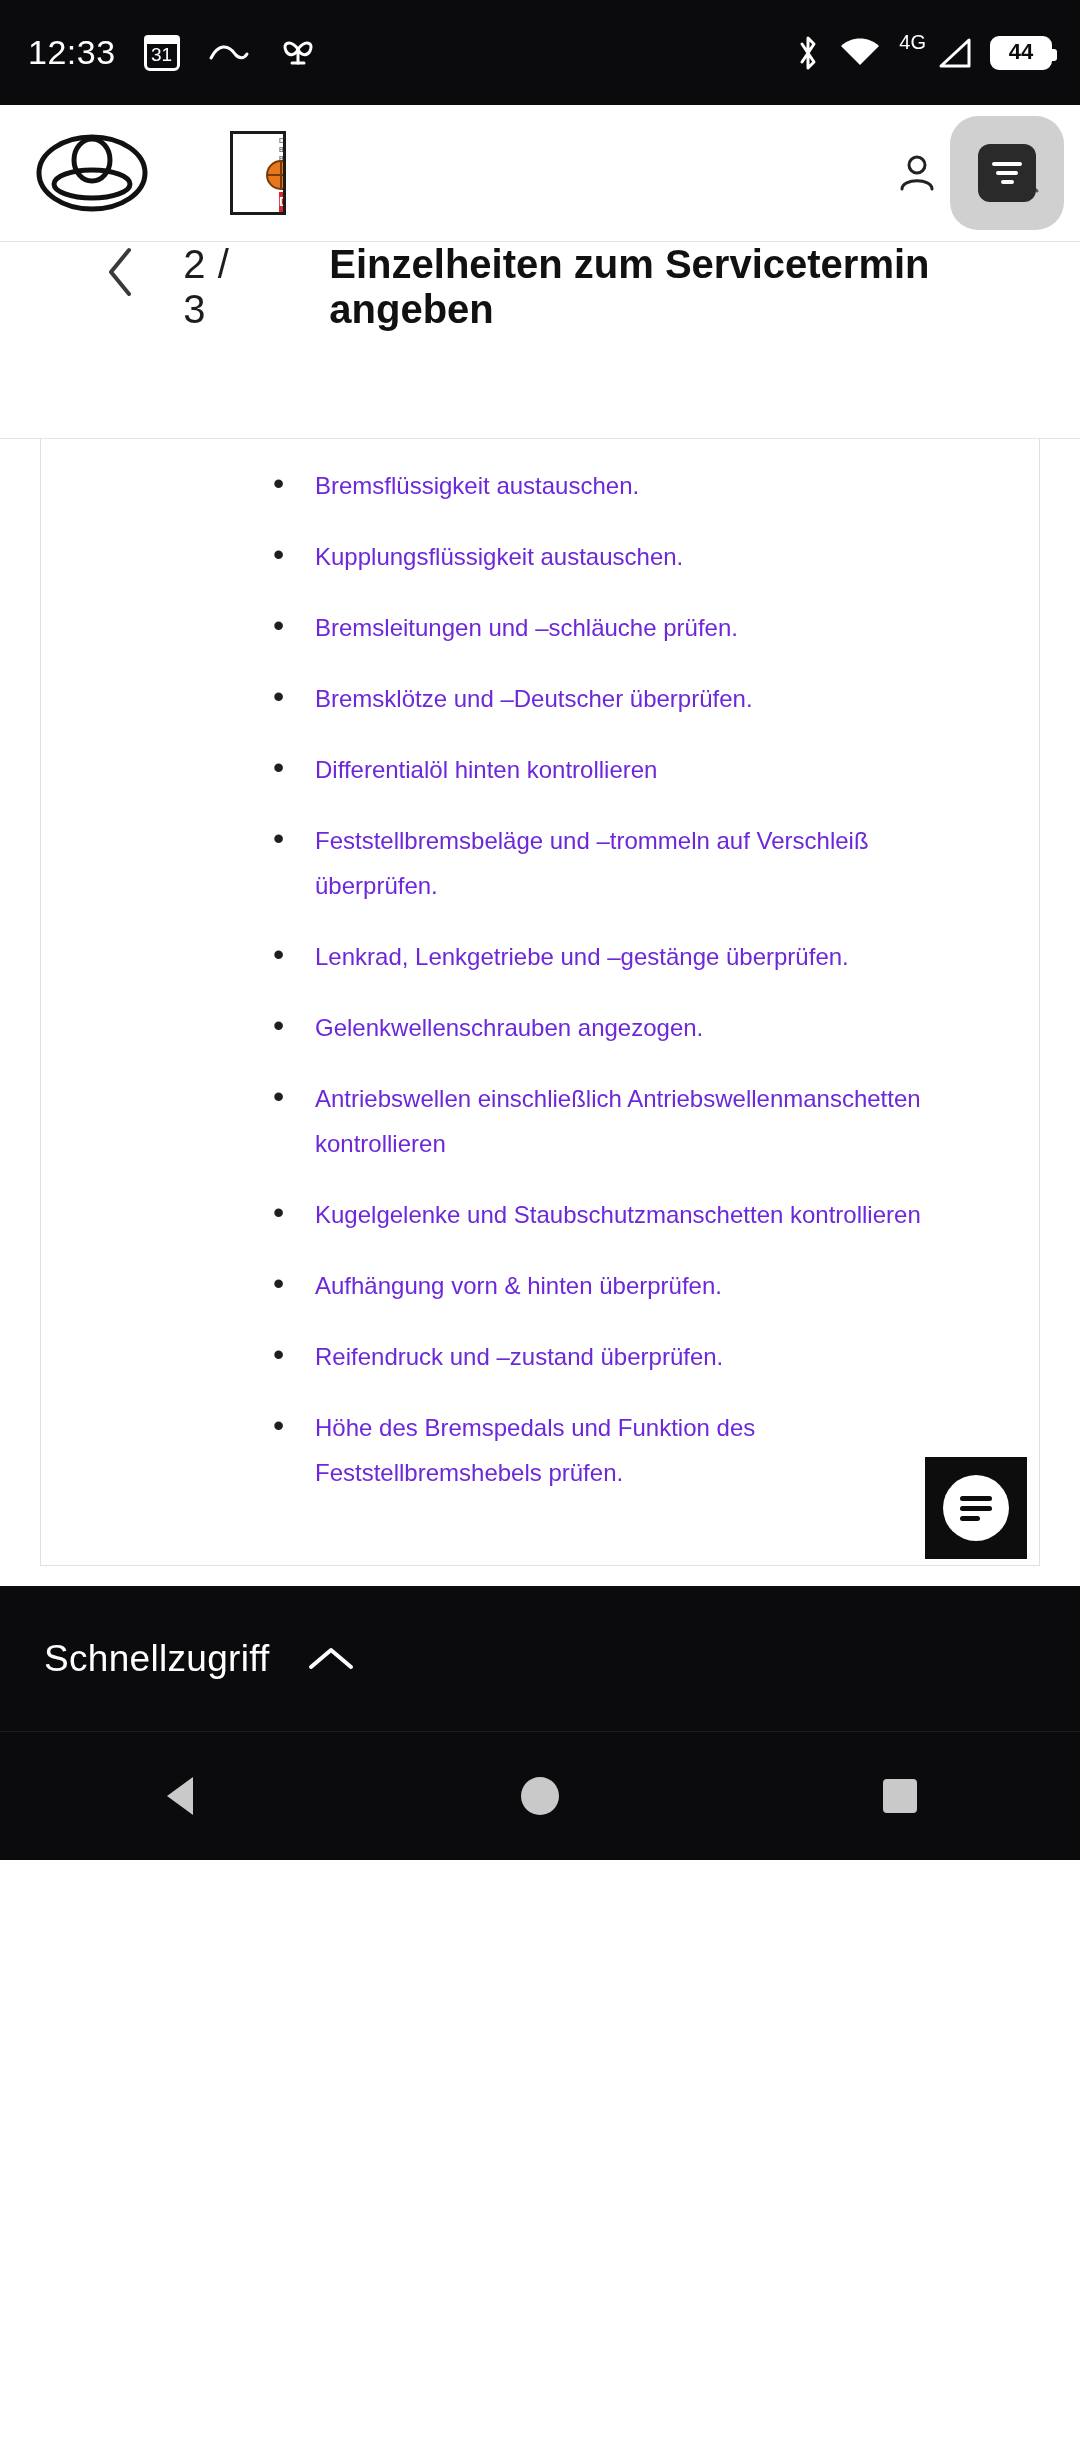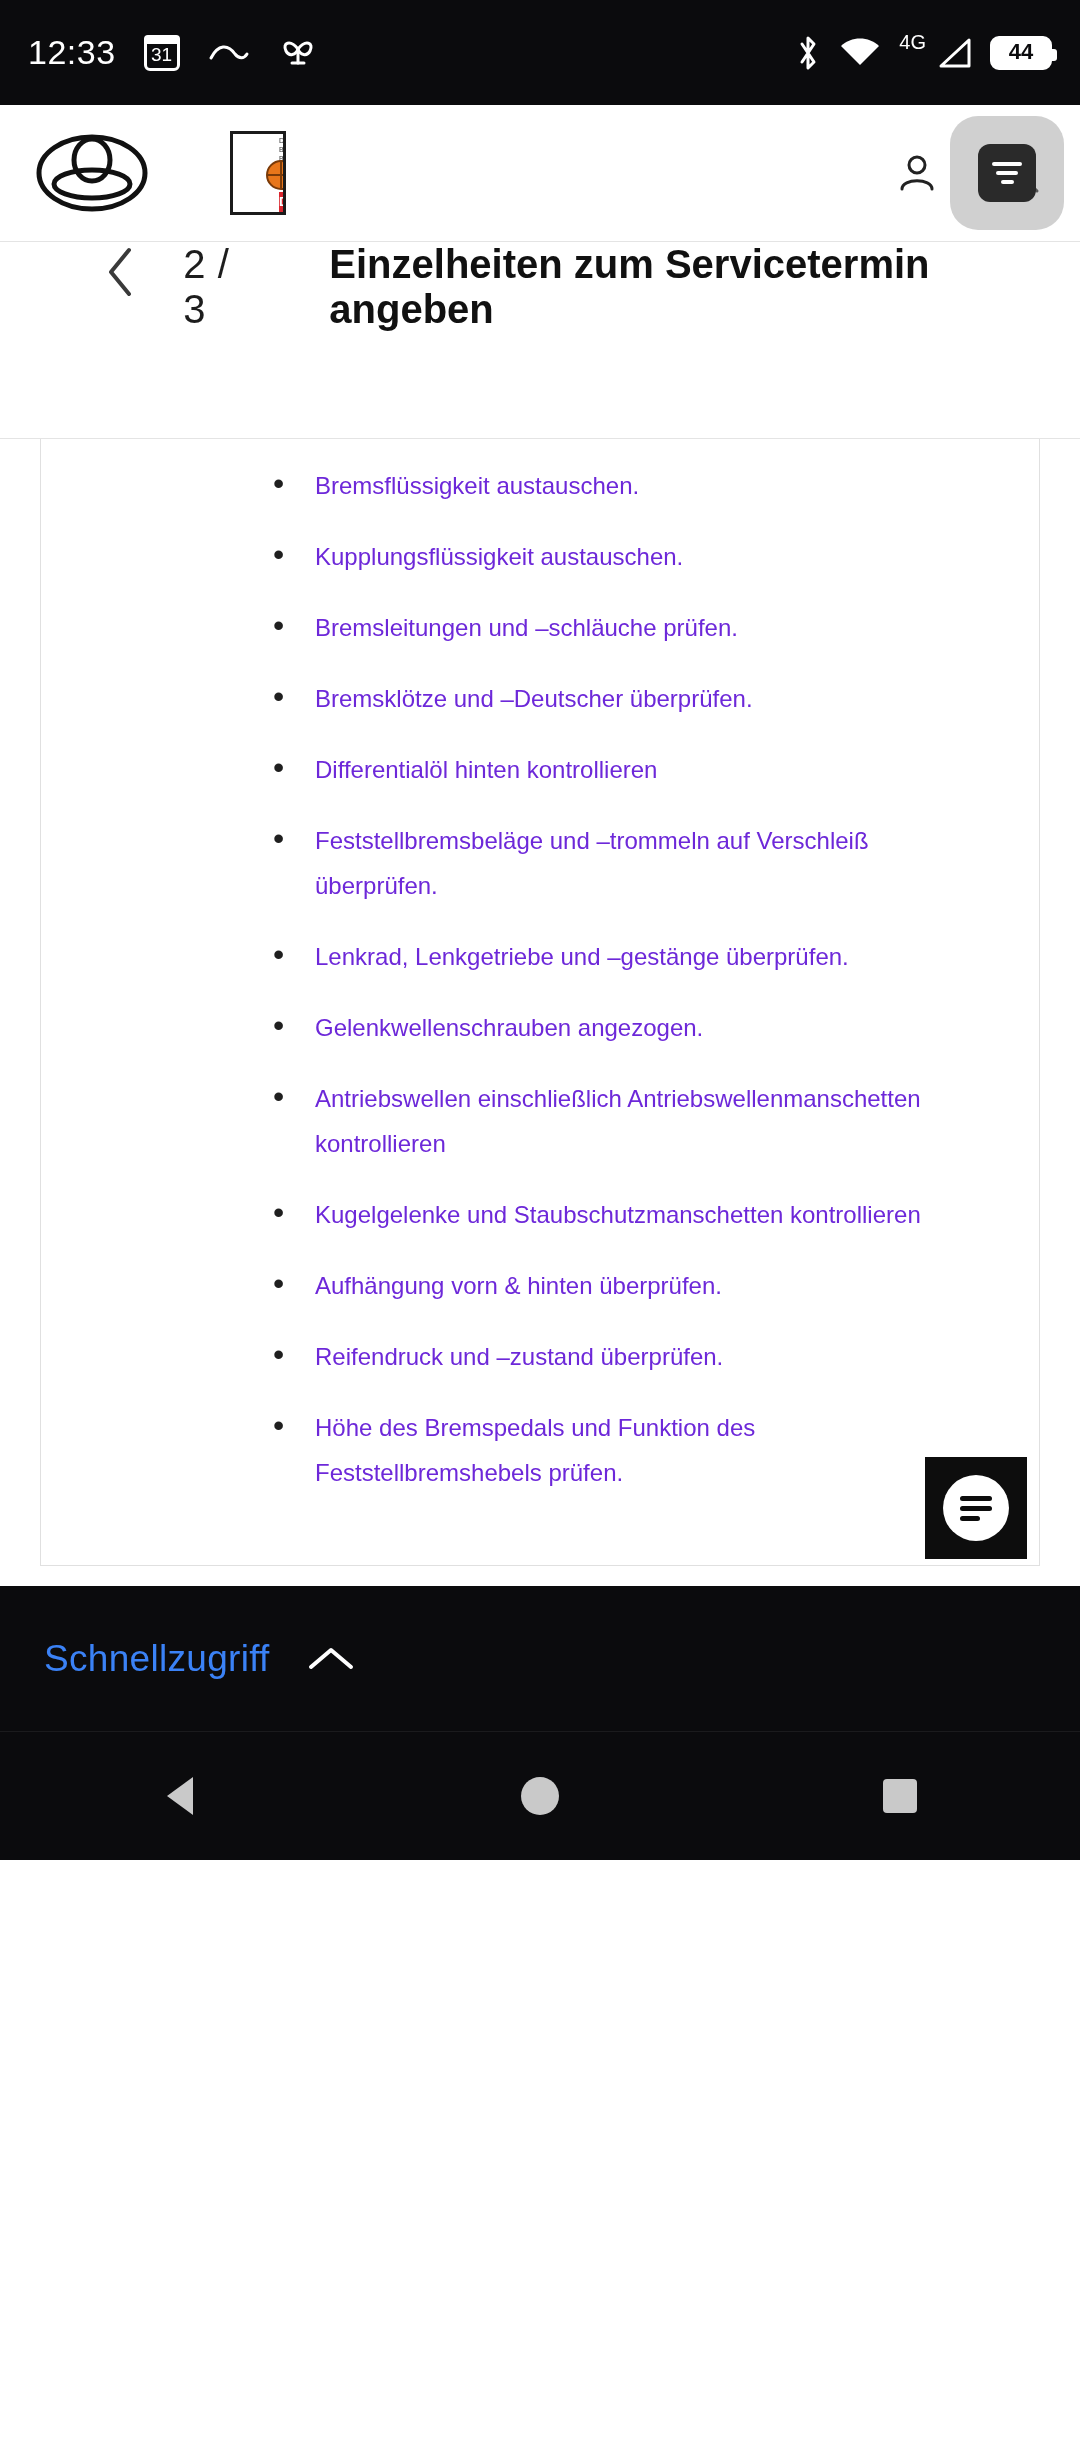--- a/index.html
+++ b/index.html
@@ -207,21 +207,21 @@
   .chat-lines span:nth-child(2) { width: 32px; }
   .chat-lines span:nth-child(3) { width: 20px; }
 
   
   .quick-bar {
     height: 145px;
     background: #0b0b0d;
     display: flex;
     align-items: center;
     padding: 0 44px;
-    color: #3b82f6;
+    color: #ffffff;
   }
   .quick-label { font-size: 37px; letter-spacing: .3px; }
   .quick-chevron { margin-left: 36px; display: flex; align-items: center; }
 
   
   .nav-bar {
     height: 129px;
     background: #0b0b0d;
     display: flex;
     align-items: center;

